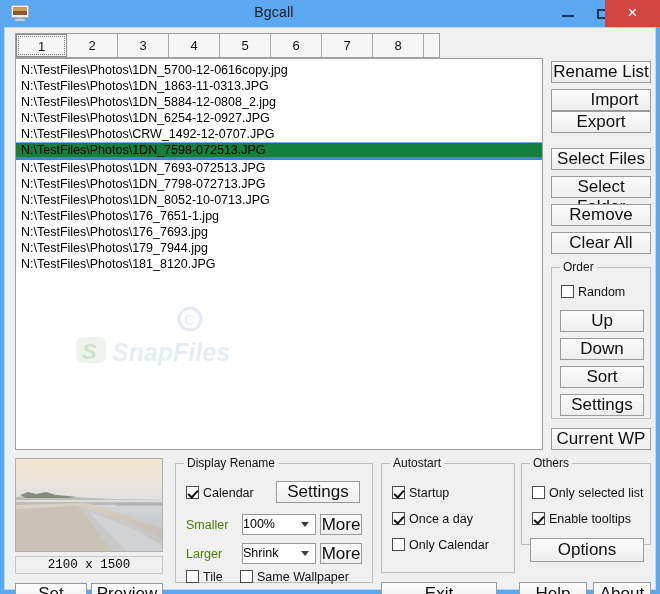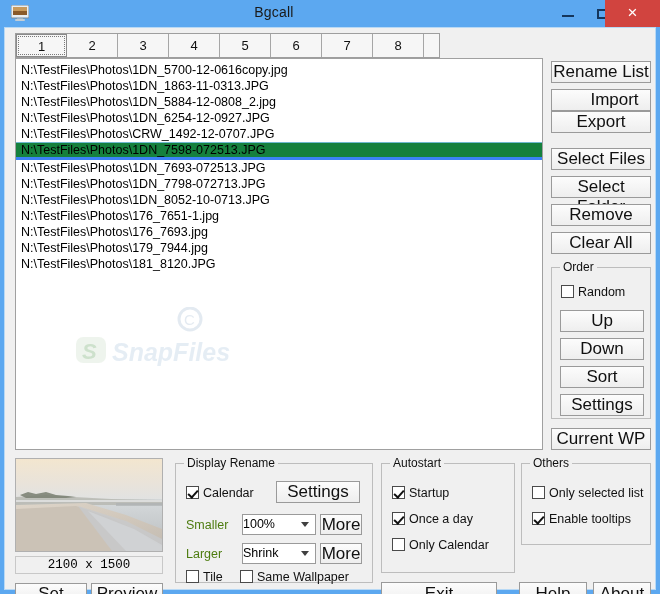--- a/index.html
+++ b/index.html
@@ -480,20 +480,21 @@
     <div class="group" id="grp-others">
       <div class="gtitle">Others</div>
       <div class="cbx" style="left:10px; top:22px;">
         <div class="box"></div>
         <div class="lab">Only selected list</div>
       </div>
       <div class="cbx" style="left:10px; top:48px;">
         <div class="box on"></div>
         <div class="lab">Enable tooltips</div>
       </div>
+      <div class="btn" id="b-options">Options</div>
     </div>
 
     <div class="btn" id="b-exit">Exit</div>
     <div class="btn" id="b-help">Help</div>
     <div class="btn" id="b-about">About</div>
 
   </div>
 </div>
 
 </body></html>

